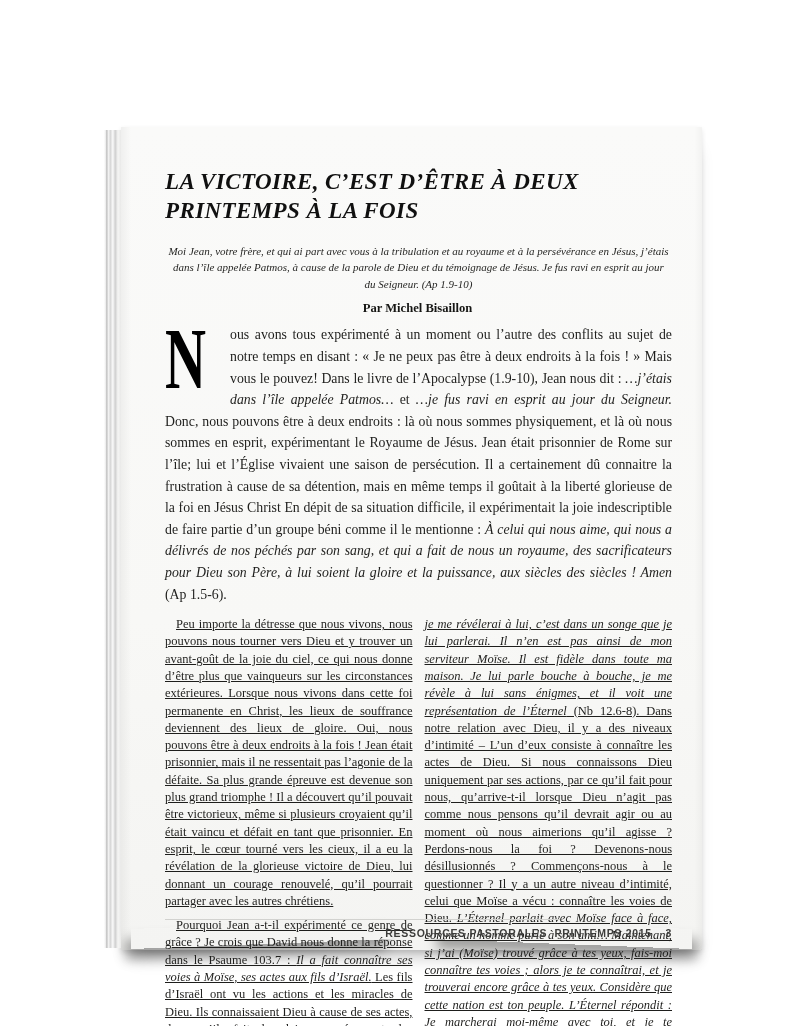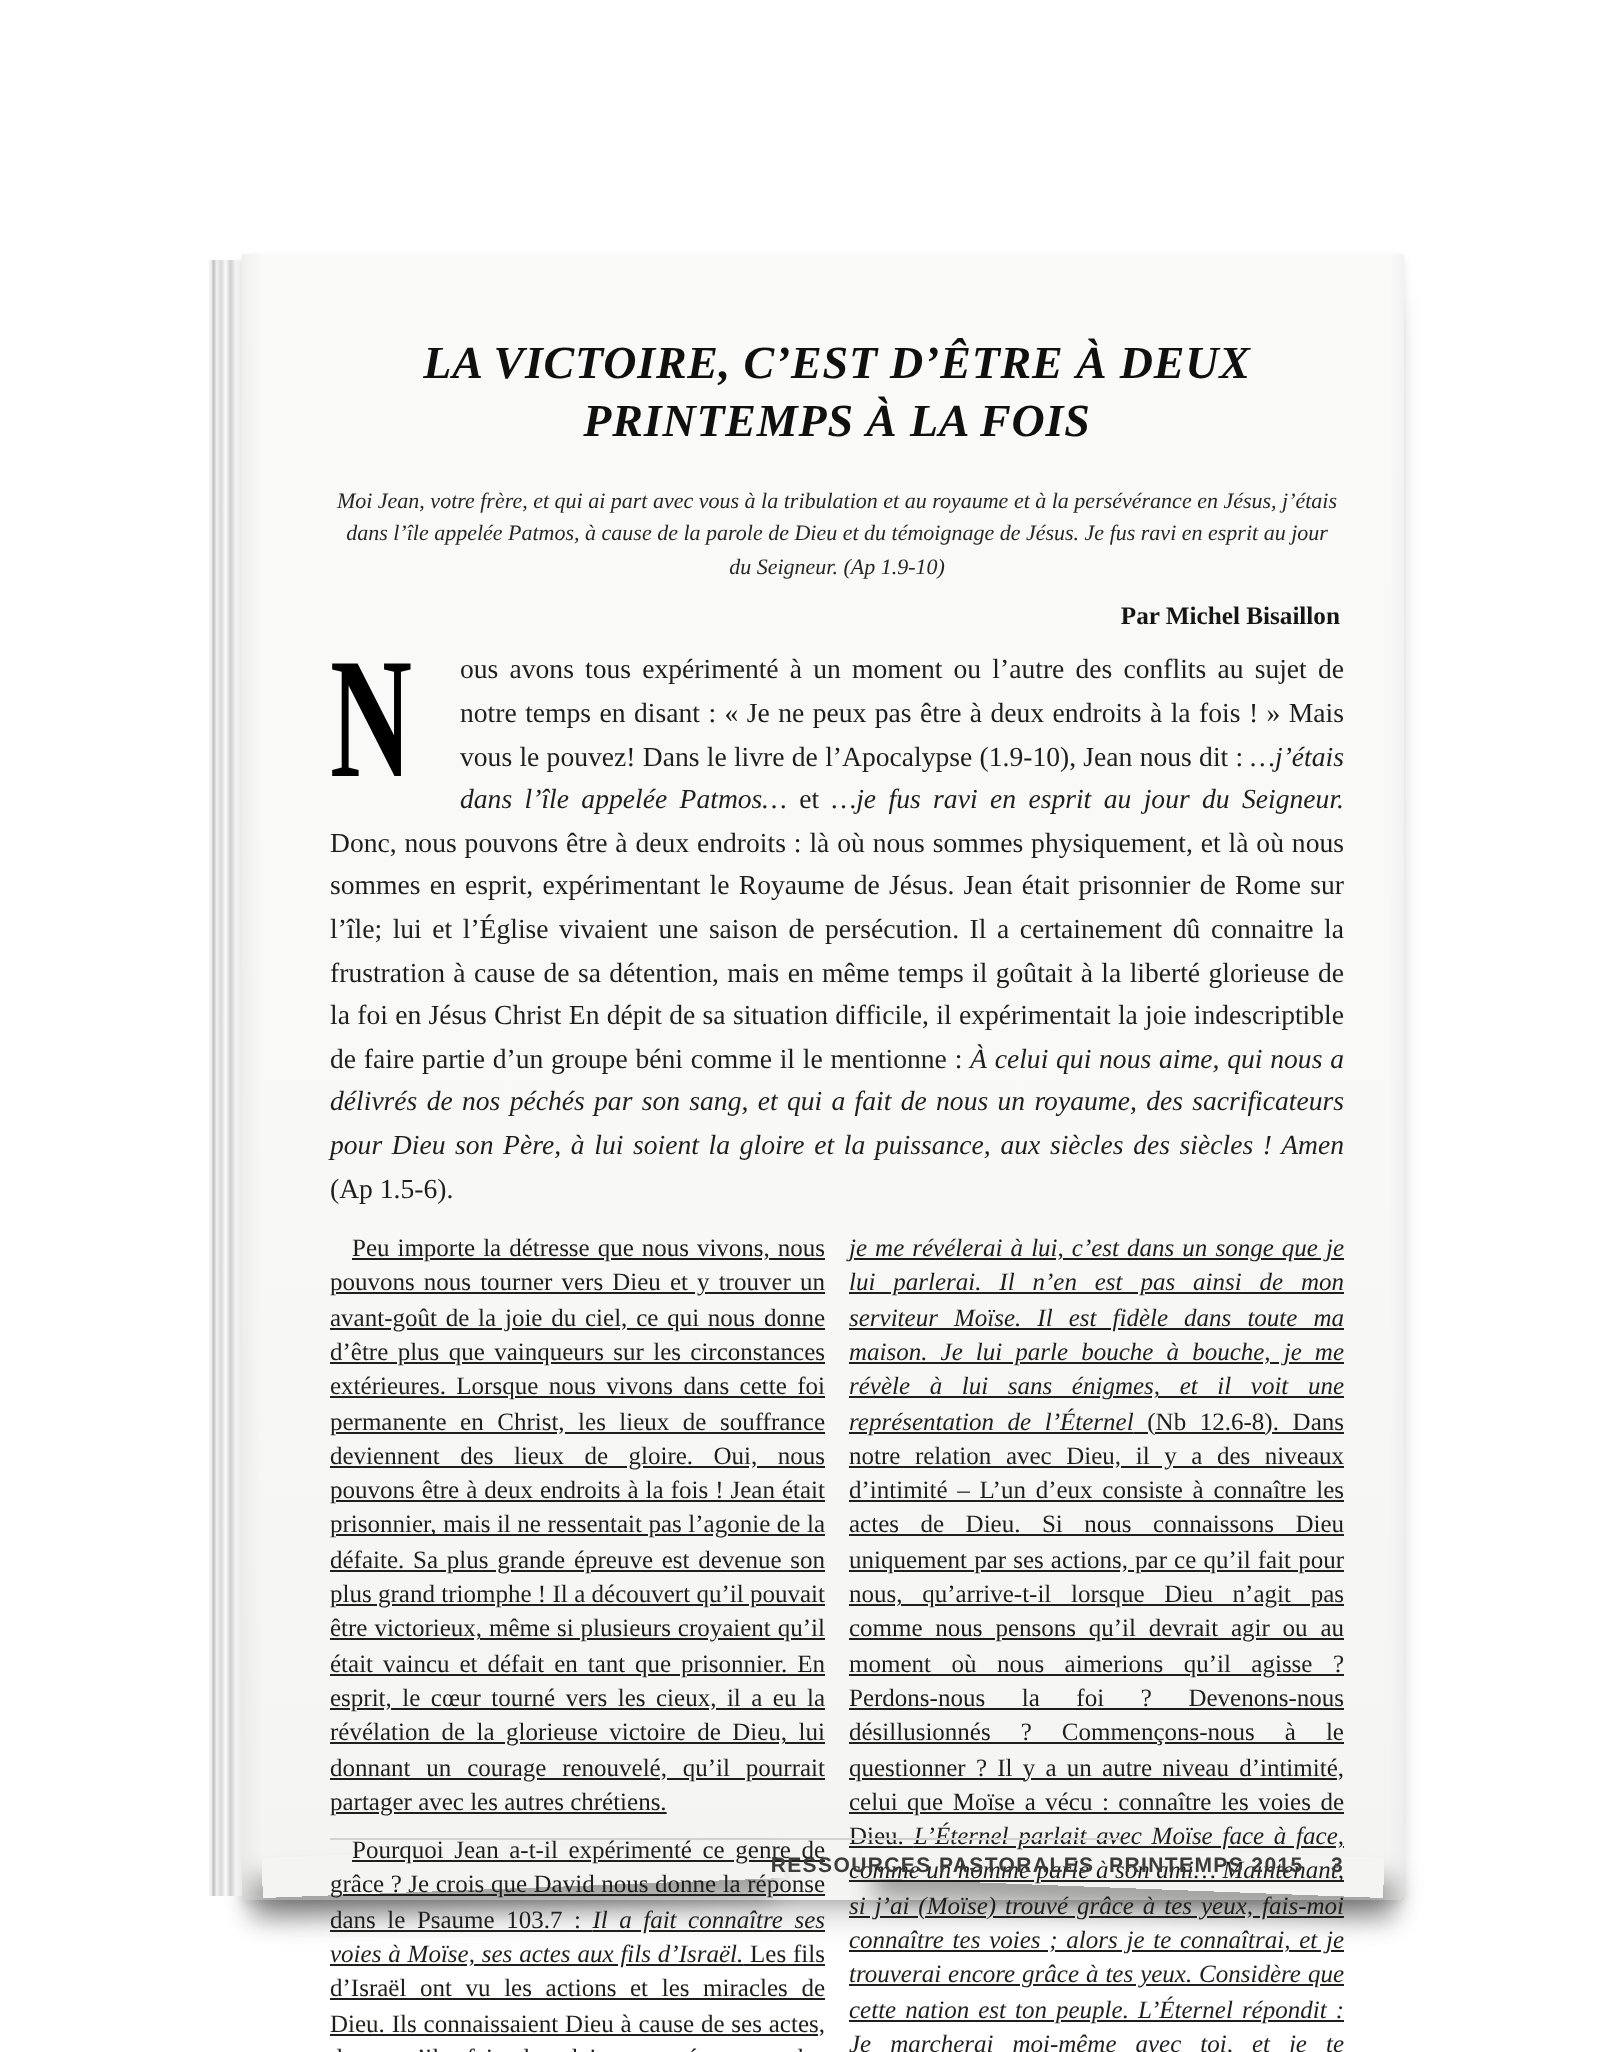--- a/index.html
+++ b/index.html
@@ -18,25 +18,25 @@
         border-radius:1px 2px 3px 1px;}
   .page::before{content:"";position:absolute;left:10px;bottom:6px;width:45%;height:20px;
         box-shadow:-6px 10px 12px rgba(0,0,0,.35);transform:rotate(-2.2deg);z-index:-1;}
   .page::after{content:"";position:absolute;right:10px;bottom:6px;width:45%;height:20px;
         box-shadow:6px 10px 12px rgba(0,0,0,.35);transform:rotate(2.2deg);z-index:-1;}
   .page-inner{position:absolute;left:0;top:0;right:0;bottom:0;padding:40px 30px 40px 44px;
         box-sizing:border-box;
         background:linear-gradient(90deg,rgba(0,0,0,.045) 0,rgba(0,0,0,0) 10px),
                    linear-gradient(270deg,rgba(0,0,0,.03) 0,rgba(0,0,0,0) 8px);}
   
-  .title{margin:0;text-align:center;font-style:italic;font-weight:700;
+  .title{margin:0;text-align:left;font-style:italic;font-weight:700;
          font-size:23px;line-height:1.28;letter-spacing:.4px;color:#101010;}
   .epigraph{margin:17px 2px 0 2px;text-align:center;font-style:italic;
          font-size:11px;line-height:1.5;color:#262624;}
-  .byline{margin:9px 2px 0 0;text-align:right;font-weight:700;font-size:12.6px;color:#161614;}
+  .byline{margin:9px 2px 0 0;text-align:center;font-weight:700;font-size:12.6px;color:#161614;}
   .intro{margin:8px 0 0 0;text-align:justify;font-size:13.8px;line-height:21.6px;}
   .dropcap{float:left;width:56px;height:64px;margin:3px 9px 0 0;
          font-weight:700;font-size:86px;line-height:64px;color:#000;
          transform:scaleX(.66);transform-origin:0 50%;text-align:left;}
   .cols{display:flex;gap:12px;margin-top:11px;}
   .col{flex:1;min-width:0;text-align:justify;font-size:12.5px;line-height:17.3px;}
   .col p{margin:0;text-decoration:underline;}
   .col p + p{margin-top:7px;text-indent:11px;}
   .col p.indent-first{text-indent:11px;}
   .it{font-style:italic;}

